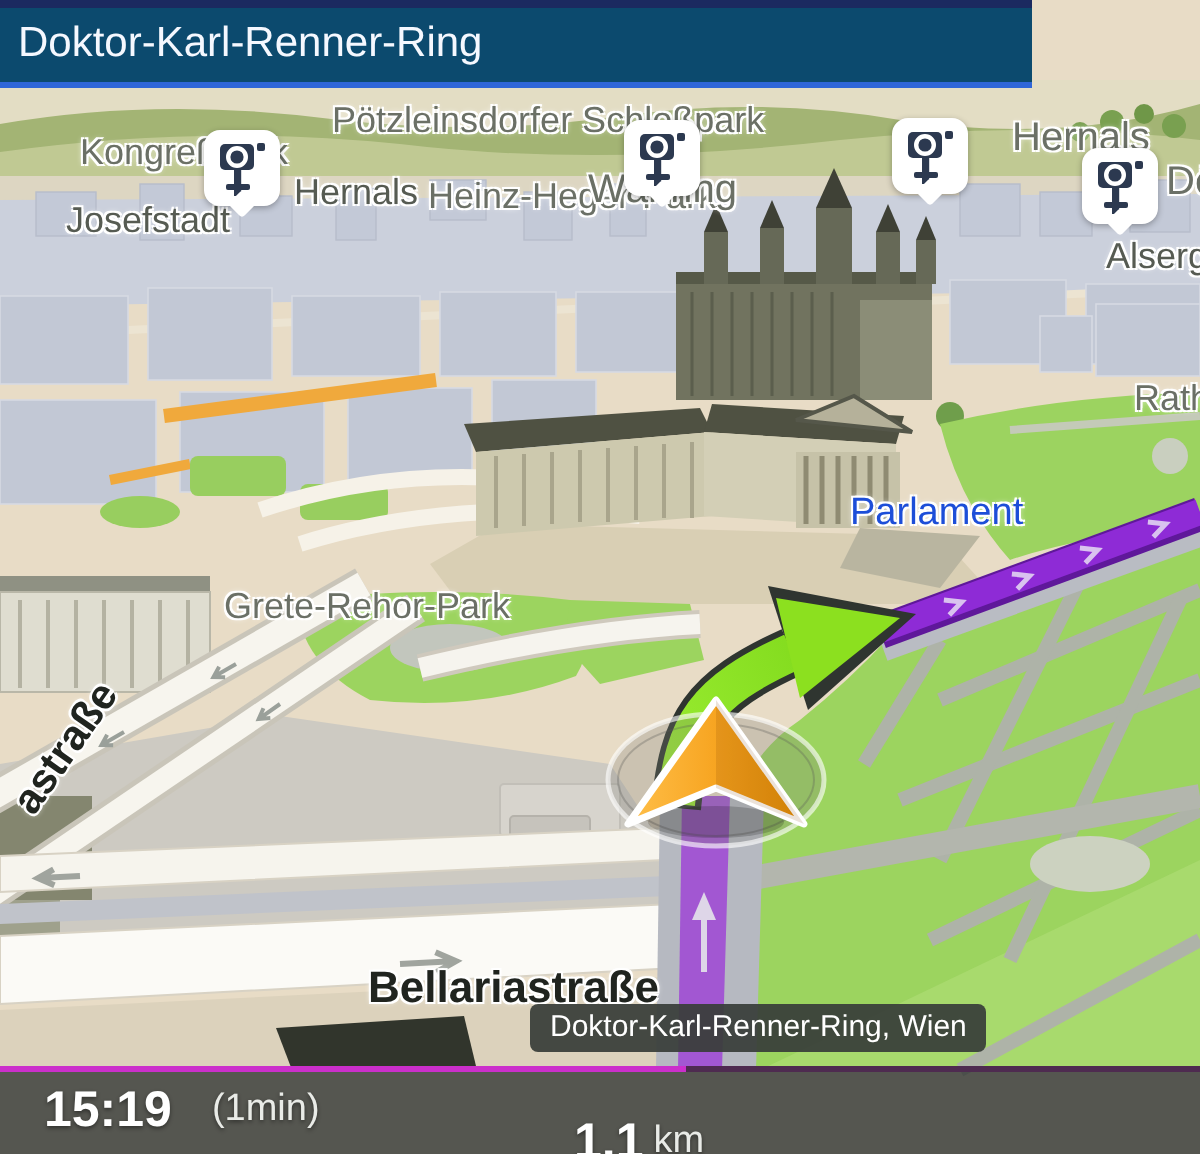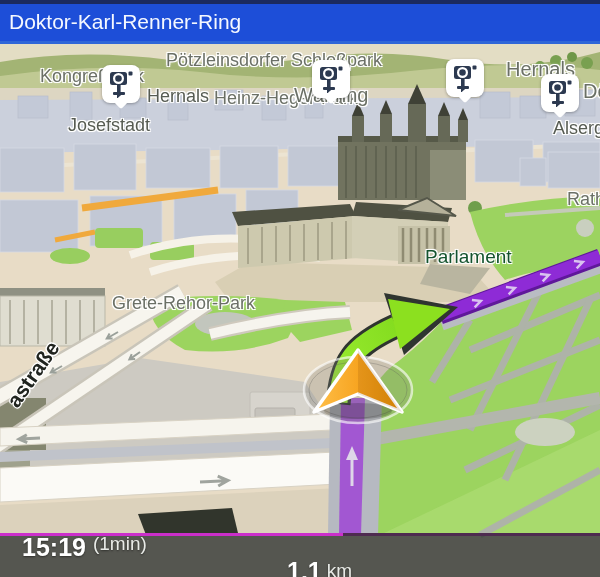--- a/index.html
+++ b/index.html
@@ -1,50 +1,50 @@
 <!DOCTYPE html>
 <html><head>
 <meta charset="utf-8">
 <style>
   html,body{margin:0;padding:0;}
   .app{position:relative;width:600px;height:577px;overflow:hidden;
        font-family:"Liberation Sans",sans-serif;background:#e8dcc6;}
   .map-svg{position:absolute;left:0;top:0;}
 
   
-  .header{position:absolute;left:0;top:0;width:600px;height:44px;box-sizing:border-box;
-          background:#1d4ed8;border-top:4px solid #1b2a60;border-bottom:3px solid #2f66d8;z-index:40;}
+  .header{position:absolute;left:0;top:0;width:516px;height:44px;box-sizing:border-box;
+          background:#0c4a6e;border-top:4px solid #1b2a60;border-bottom:3px solid #2f66d8;z-index:40;}
   .header-title{color:#f5f8ff;font-size:21px;line-height:36px;padding-left:9px;
                 white-space:nowrap;overflow:hidden;}
 
   
   .map-label{position:absolute;color:#6b7066;font-size:18px;white-space:nowrap;z-index:20;
              text-shadow:-1px -1px 0 #fff,1px -1px 0 #fff,-1px 1px 0 #fff,1px 1px 0 #fff,0 0 3px #fff;}
   .map-label.lg{font-size:20px;}
   .map-label.dark{color:#565b52;}
-  .map-label.poi{color:#14532d;font-size:19px;padding-left:48px;}
+  .map-label.poi{color:#1d4ed8;font-size:19px;padding-left:48px;}
   .map-label.street{color:#20241f;font-size:22px;font-weight:bold;}
   .map-label.diag{transform:rotate(-55deg);transform-origin:0 0;font-size:21px;}
 
   
   .pin{position:absolute;width:38px;height:38px;background:#fff;border-radius:8px;z-index:25;
        box-shadow:0 1px 3px rgba(0,0,0,.3);display:flex;align-items:center;justify-content:center;}
   .pin::after{content:"";position:absolute;left:14px;bottom:-4px;width:10px;height:10px;
               background:#fff;transform:rotate(45deg);border-radius:2px;}
 
   
   .tooltip{position:absolute;left:265px;top:502px;z-index:26;background:rgba(56,61,57,.93);
            color:#fff;font-size:15px;padding:3px 10px 4px;border-radius:4px;white-space:nowrap;}
 
   
   .bottom-bar{position:absolute;left:0;top:533px;width:600px;height:44px;z-index:40;
               background:rgba(56,60,57,.84);}
   .progress-track{position:absolute;left:0;top:0;width:600px;height:3px;background:#4e2b50;}
   .progress-fill{position:absolute;left:0;top:0;width:343px;height:3px;background:#cb2fcb;}
-  .time-wrap{position:absolute;left:22px;top:0;height:44px;display:flex;gap:7px;}
+  .time-wrap{position:absolute;left:22px;top:0;height:44px;display:flex;align-items:center;gap:20px;}
   .dist-wrap{position:absolute;left:287px;top:16px;height:44px;display:flex;align-items:center;gap:5px;}
   .big-num{color:#fff;font-size:25px;font-weight:bold;text-shadow:0 1px 2px rgba(0,0,0,.45);}
   .small-txt{color:#e9ebe7;font-size:19px;text-shadow:0 1px 2px rgba(0,0,0,.45);}
 </style>
 </head>
 <body>
 
 <div class="app">
 
   <svg class="map-svg" width="600" height="577" viewBox="0 0 600 577">
@@ -288,25 +288,26 @@
     </g>
   </svg>
 
   <div class="map-label" style="left:40px;top:66px;">Kongreßpark</div>
   <div class="map-label dark" style="left:147px;top:86px;">Hernals</div>
   <div class="map-label" style="left:166px;top:50px;">Pötzleinsdorfer Schloßpark</div>
   <div class="map-label" style="left:214px;top:88px;">Heinz-Heger-Park</div>
   <div class="map-label lg" style="left:294px;top:84px;">Währing</div>
   <div class="map-label lg" style="left:506px;top:58px;">Hernals</div>
   <div class="map-label lg" style="left:583px;top:80px;">Dö</div>
-  <div class="map-label dark" style="left:33px;top:115px;margin-left:35px;">Josefstadt</div>
+  <div class="map-label dark" style="left:33px;top:100px;">Josefstadt</div>
   <div class="map-label dark" style="left:553px;top:118px;">Alsergr</div>
   <div class="map-label" style="left:567px;top:189px;">Rath</div>
   <div class="map-label poi" style="left:377px;top:246px;">Parlament</div>
   <div class="map-label" style="left:112px;top:293px;">Grete-Rehor-Park</div>
+  <div class="map-label street" style="left:184px;top:481px;">Bellariastraße</div>
   <div class="map-label street diag" style="left:2px;top:398px;">astraße</div>
 
   <div class="pin" style="left:102px;top:65px;">
     <svg width="26" height="30" viewBox="0 0 26 30">
       <rect x="2" y="3" width="17" height="13" rx="2.5" fill="#2c3950"></rect>
       <rect x="20.5" y="2.5" width="4" height="4" rx="1" fill="#2c3950"></rect>
       <circle cx="10.5" cy="9.5" r="4.4" fill="none" stroke="#ffffff" stroke-width="2.2"></circle>
       <rect x="9" y="16" width="3.6" height="7" fill="#2c3950"></rect>
       <rect x="5" y="23" width="12" height="3" rx="1" fill="#2c3950"></rect>
       <rect x="9" y="23" width="3.6" height="6" fill="#2c3950"></rect>
@@ -336,20 +337,21 @@
     <svg width="26" height="30" viewBox="0 0 26 30">
       <rect x="2" y="3" width="17" height="13" rx="2.5" fill="#2c3950"></rect>
       <rect x="20.5" y="2.5" width="4" height="4" rx="1" fill="#2c3950"></rect>
       <circle cx="10.5" cy="9.5" r="4.4" fill="none" stroke="#ffffff" stroke-width="2.2"></circle>
       <rect x="9" y="16" width="3.6" height="7" fill="#2c3950"></rect>
       <rect x="5" y="23" width="12" height="3" rx="1" fill="#2c3950"></rect>
       <rect x="9" y="23" width="3.6" height="6" fill="#2c3950"></rect>
     </svg>
   </div>
 
+  <div class="tooltip">Doktor-Karl-Renner-Ring, Wien</div>
 
   <div class="header">
     <div class="header-title">Doktor-Karl-Renner-Ring</div>
   </div>
 
   <div class="bottom-bar">
     <div class="progress-track">
       <div class="progress-fill"></div>
     </div>
     <div class="time-wrap">

